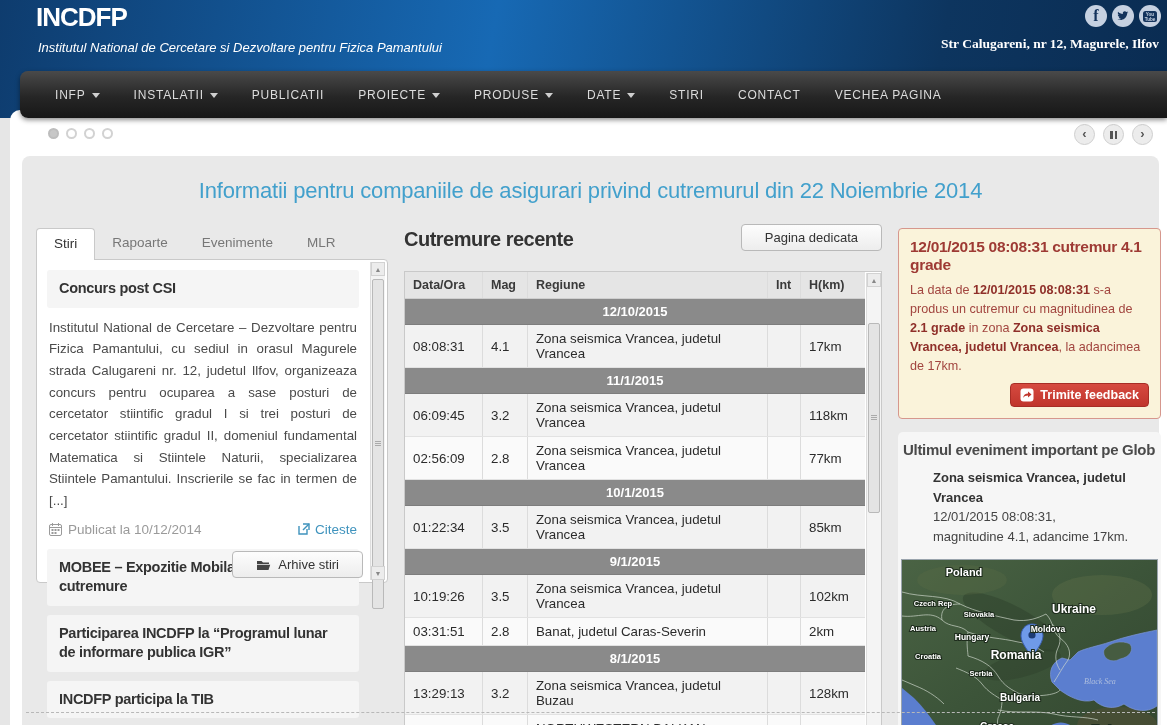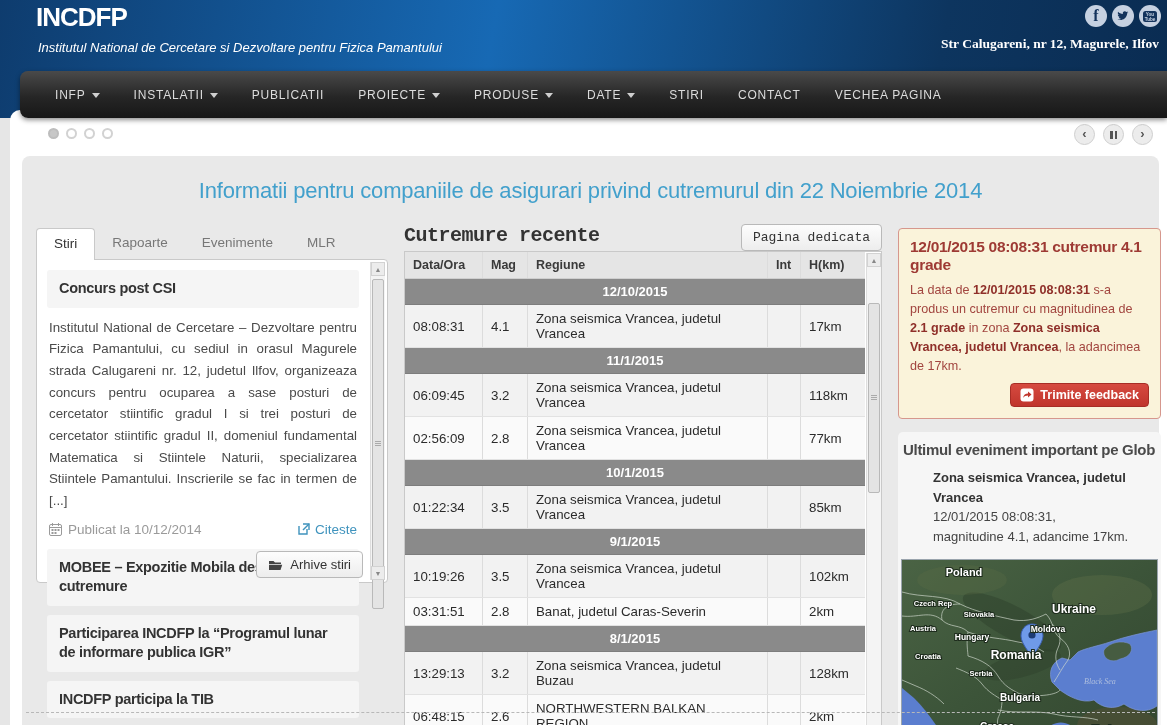--- a/index.html
+++ b/index.html
@@ -76,25 +76,25 @@
   .thumb .grip i{ display:block; border-top:1px solid #aaa; margin-bottom:1px; }
 
   .news-title{ background:#f5f5f5; border-radius:3px; padding:9px 12px; font-size:14.5px; font-weight:700;
                color:#333; letter-spacing:-.3px; margin-bottom:9px; line-height:1.35; cursor:pointer; }
   .news-body{ font-size:13.3px; color:#4a4a4a; text-align:justify; line-height:1.63; margin:4px 2px 10px; }
   .news-meta{ display:flex; justify-content:space-between; align-items:center; margin:0 2px 12px; font-size:13.5px; }
   .pub{ color:#9a9a9a; display:flex; align-items:center; gap:6px; }
   .read{ color:#3f93bd; display:flex; align-items:center; gap:5px; cursor:pointer; }
   .archive-row{ position:absolute; right:24px; bottom:4px; }
   .btn-light{ display:inline-flex; align-items:center; gap:7px; background:linear-gradient(#fdfdfd,#ededed);
-              border:1px solid #b9b9b9; border-radius:4px; padding:5px 11px; font-size:13px; color:#333; cursor:pointer; }
+              border:1px solid #b9b9b9; border-radius:4px; padding:5px 23px; font-size:13px; color:#333; cursor:pointer; }
 
   
   .col-center{ width:478px; flex:none; }
-  .center-head{ display:flex; justify-content:space-between; align-items:flex-start; margin:-4px 0 0;font-family:Liberation Mono, monospace; }
+  .center-head{ display:flex; justify-content:space-between; align-items:flex-end; margin:-4px 0 20px; }
   .section-title{ font-size:20px; font-weight:700; color:#333; letter-spacing:-.5px; }
   .table-wrap{ position:relative; border:1px solid #c9c9c9; background:#fff; padding-right:16px; }
   .table-wrap .vscroll{ right:0; top:1px; bottom:1px; }
   .t-row{ display:grid; grid-template-columns:78px 45px 1fr 33px 64px; align-items:center;
           border-bottom:1px solid #e2e2e2; }
   .t-row > div{ padding:6px 8px; font-size:13.3px; color:#2b2b2b; border-right:1px solid #dcdcdc; height:100%;
                 display:flex; align-items:center; }
   .t-row > div:last-child{ border-right:none; }
   .t-head{ background:#e5e5e5; border-bottom:1px solid #cfcfcf; }
   .t-head > div{ font-weight:700; font-size:12.5px; color:#3a3a3a; }

